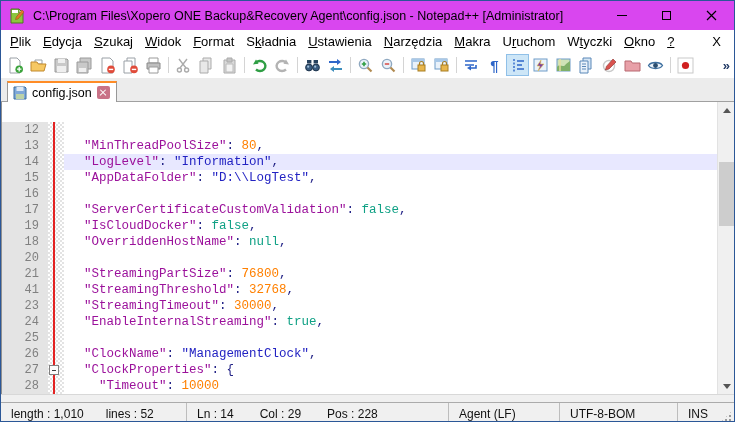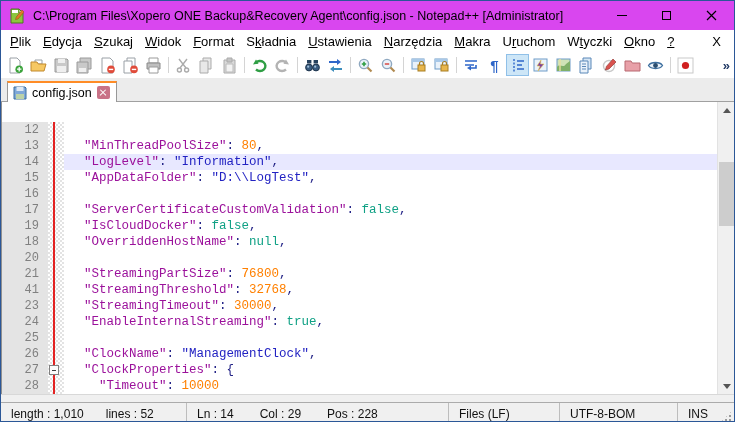--- a/index.html
+++ b/index.html
@@ -553,21 +553,21 @@
     <div class="sb-sec sec-doc">
       <span>length : 1,010</span>
       <span>lines : 52</span>
     </div>
     <div class="sb-sec sec-pos">
       <span>Ln : 14</span>
       <span>Col : 29</span>
       <span>Pos : 228</span>
     </div>
     <div class="sb-sec sec-eol">
-      <span>Files (LF)</span>
+      <span>Agent (LF)</span>
     </div>
     <div class="sb-sec sec-enc">
       <span>UTF-8-BOM</span>
     </div>
     <div class="sb-sec sec-ins">
       <span>INS</span>
     </div>
     <div class="grip"></div>
   </div>
 

